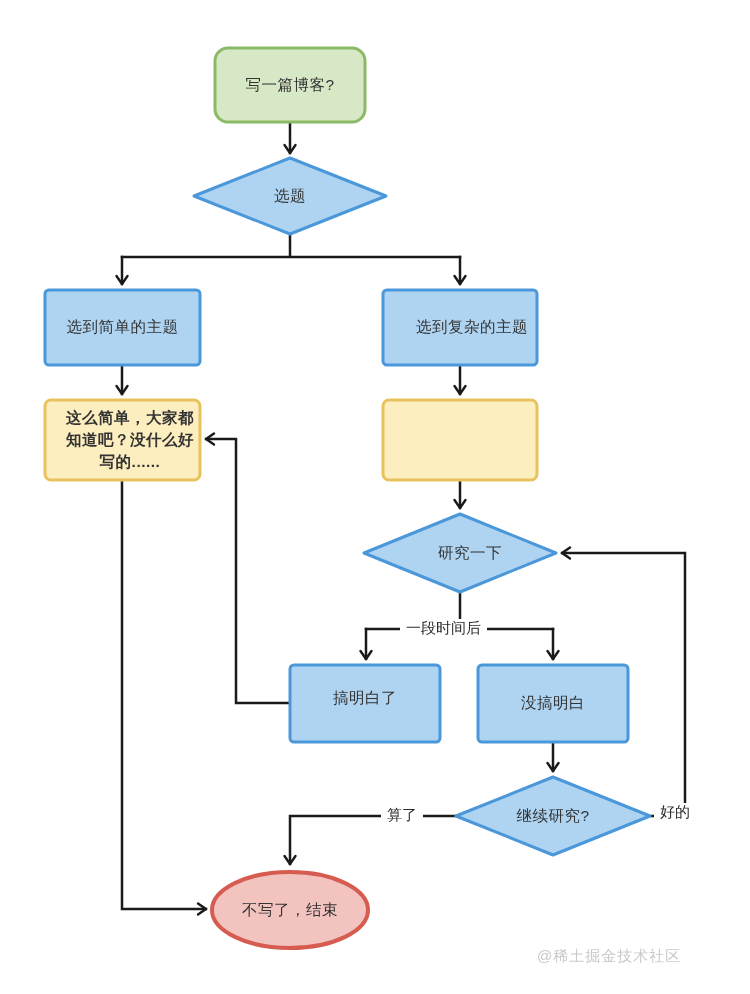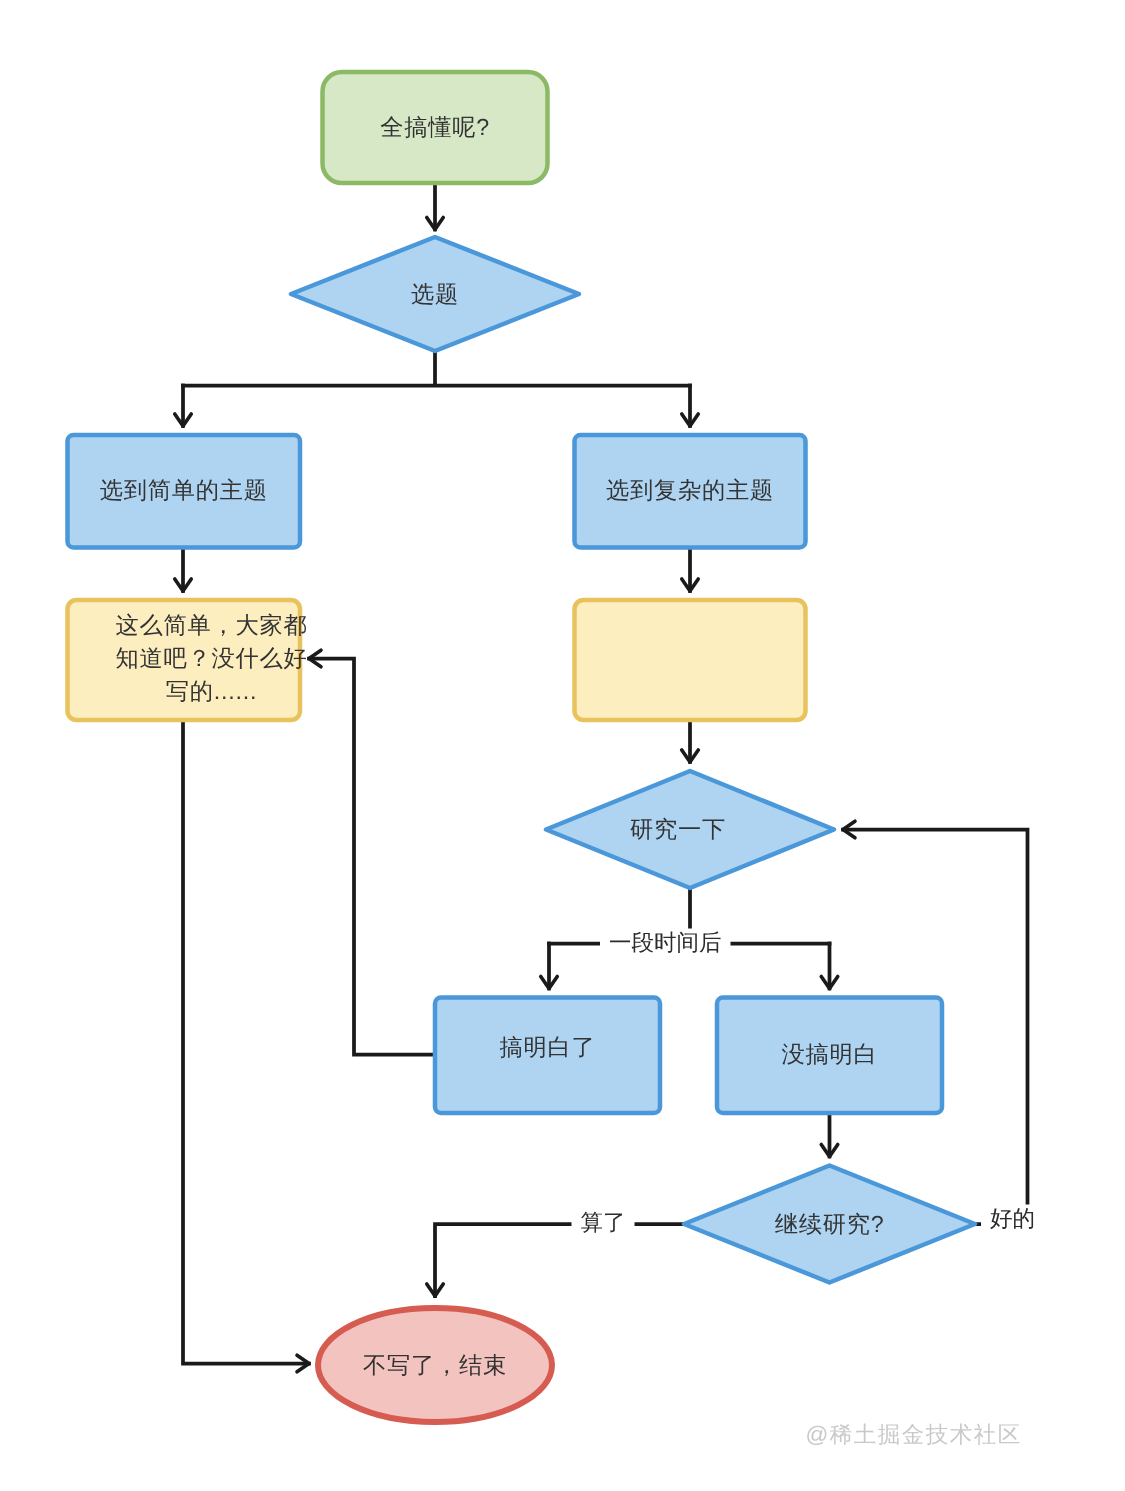--- a/index.html
+++ b/index.html
@@ -86,36 +86,36 @@
     <rect x="383" y="290" width="154" height="75" rx="4" stroke-width="3" style="fill: rgb(175, 212, 242); stroke: rgb(74, 151, 217);"></rect>
     <rect x="45" y="400" width="155" height="80" rx="6" stroke-width="3" style="fill: rgb(253, 238, 192); stroke: rgb(232, 194, 92);"></rect>
     <rect x="383" y="400" width="154" height="80" rx="6" stroke-width="3" style="fill: rgb(253, 238, 192); stroke: rgb(232, 194, 92);"></rect>
     <polygon points="460,514 556,553 460,592 364,553" stroke-width="3" stroke-linejoin="round" style="fill: rgb(175, 212, 242); stroke: rgb(74, 151, 217);"></polygon>
     <rect x="290" y="665" width="150" height="77" rx="4" stroke-width="3" style="fill: rgb(175, 212, 242); stroke: rgb(74, 151, 217);"></rect>
     <rect x="478" y="665" width="150" height="77" rx="4" stroke-width="3" style="fill: rgb(175, 212, 242); stroke: rgb(74, 151, 217);"></rect>
     <polygon points="553,777 650,816 553,855 456,816" stroke-width="3" stroke-linejoin="round" style="fill: rgb(175, 212, 242); stroke: rgb(74, 151, 217);"></polygon>
     <ellipse cx="290" cy="910" rx="78" ry="38" stroke-width="4" style="fill: rgb(243, 195, 192); stroke: rgb(214, 91, 80);"></ellipse>
   </svg>
 
-  <div class="node-label" style="left:215px; top:48px; width:150px; height:74px;">全搞懂呢?</div>
+  <div class="node-label" style="left:215px; top:48px; width:150px; height:74px;">写一篇博客?</div>
 
   <div class="node-label" style="left:194px; top:158px; width:192px; height:76px;text-align:center;">选题</div>
 
   <div class="node-label" style="left:45px; top:290px; width:155px; height:75px;">选到简单的主题</div>
 
-  <div class="node-label" style="left:383px; top:290px; width:154px; height:75px;">选到复杂的主题</div>
+  <div class="node-label" style="left:383px; top:290px; width:154px; height:75px;padding-left:12px;">选到复杂的主题</div>
 
-  <div class="node-label multiline" style="left:48px; top:400px; width:186px; height:80px;">
+  <div class="node-label multiline" style="left:37px; top:400px; width:186px; height:80px;font-weight:bold;">
     <span>这么简单，大家都</span>
     <span>知道吧？没什么好</span>
     <span>写的......</span>
   </div>
 
 
-  <div class="node-label" style="left:356px; top:514px; width:192px; height:78px;">研究一下</div>
+  <div class="node-label" style="left:374px; top:514px; width:192px; height:78px;">研究一下</div>
 
   <div class="node-label" style="left:290px; top:665px; width:150px; height:66px;">搞明白了</div>
 
   <div class="node-label" style="left:478px; top:665px; width:150px; height:77px;">没搞明白</div>
 
   <div class="node-label" style="left:456px; top:777px; width:194px; height:78px;">继续研究?</div>
 
   <div class="node-label" style="left:212px; top:872px; width:156px; height:76px;">不写了，结束</div>
 
   <div class="edge-label" style="left:400px; top:617px; width:120px; height:23px;">

